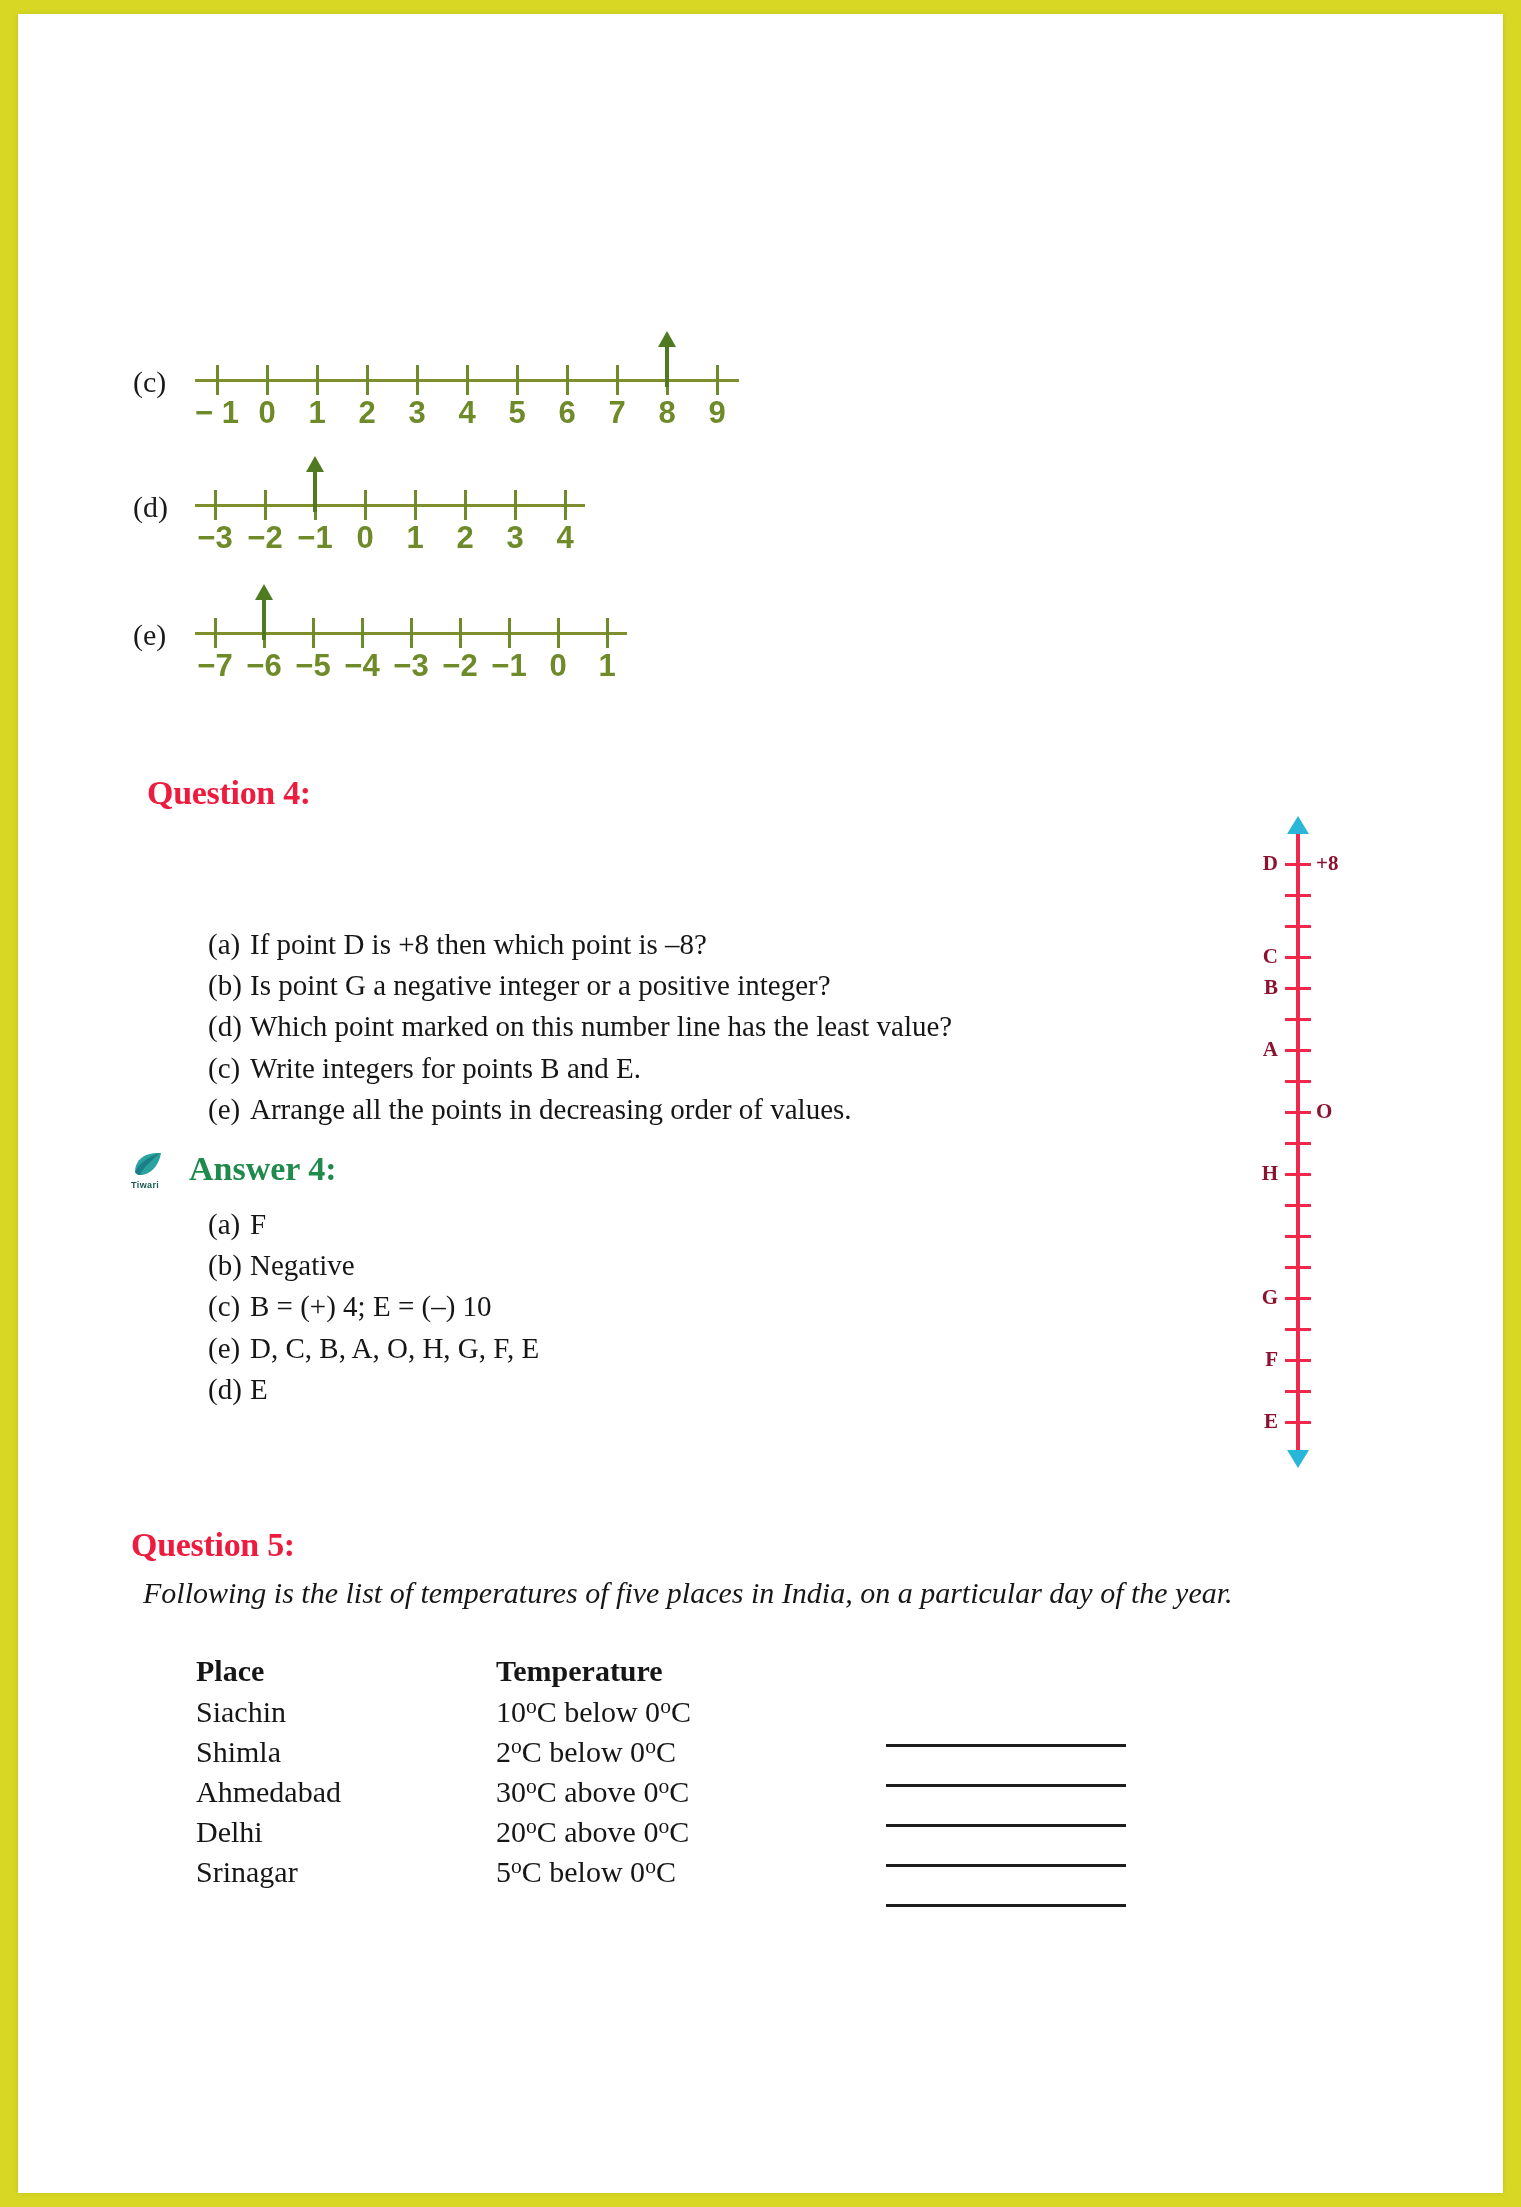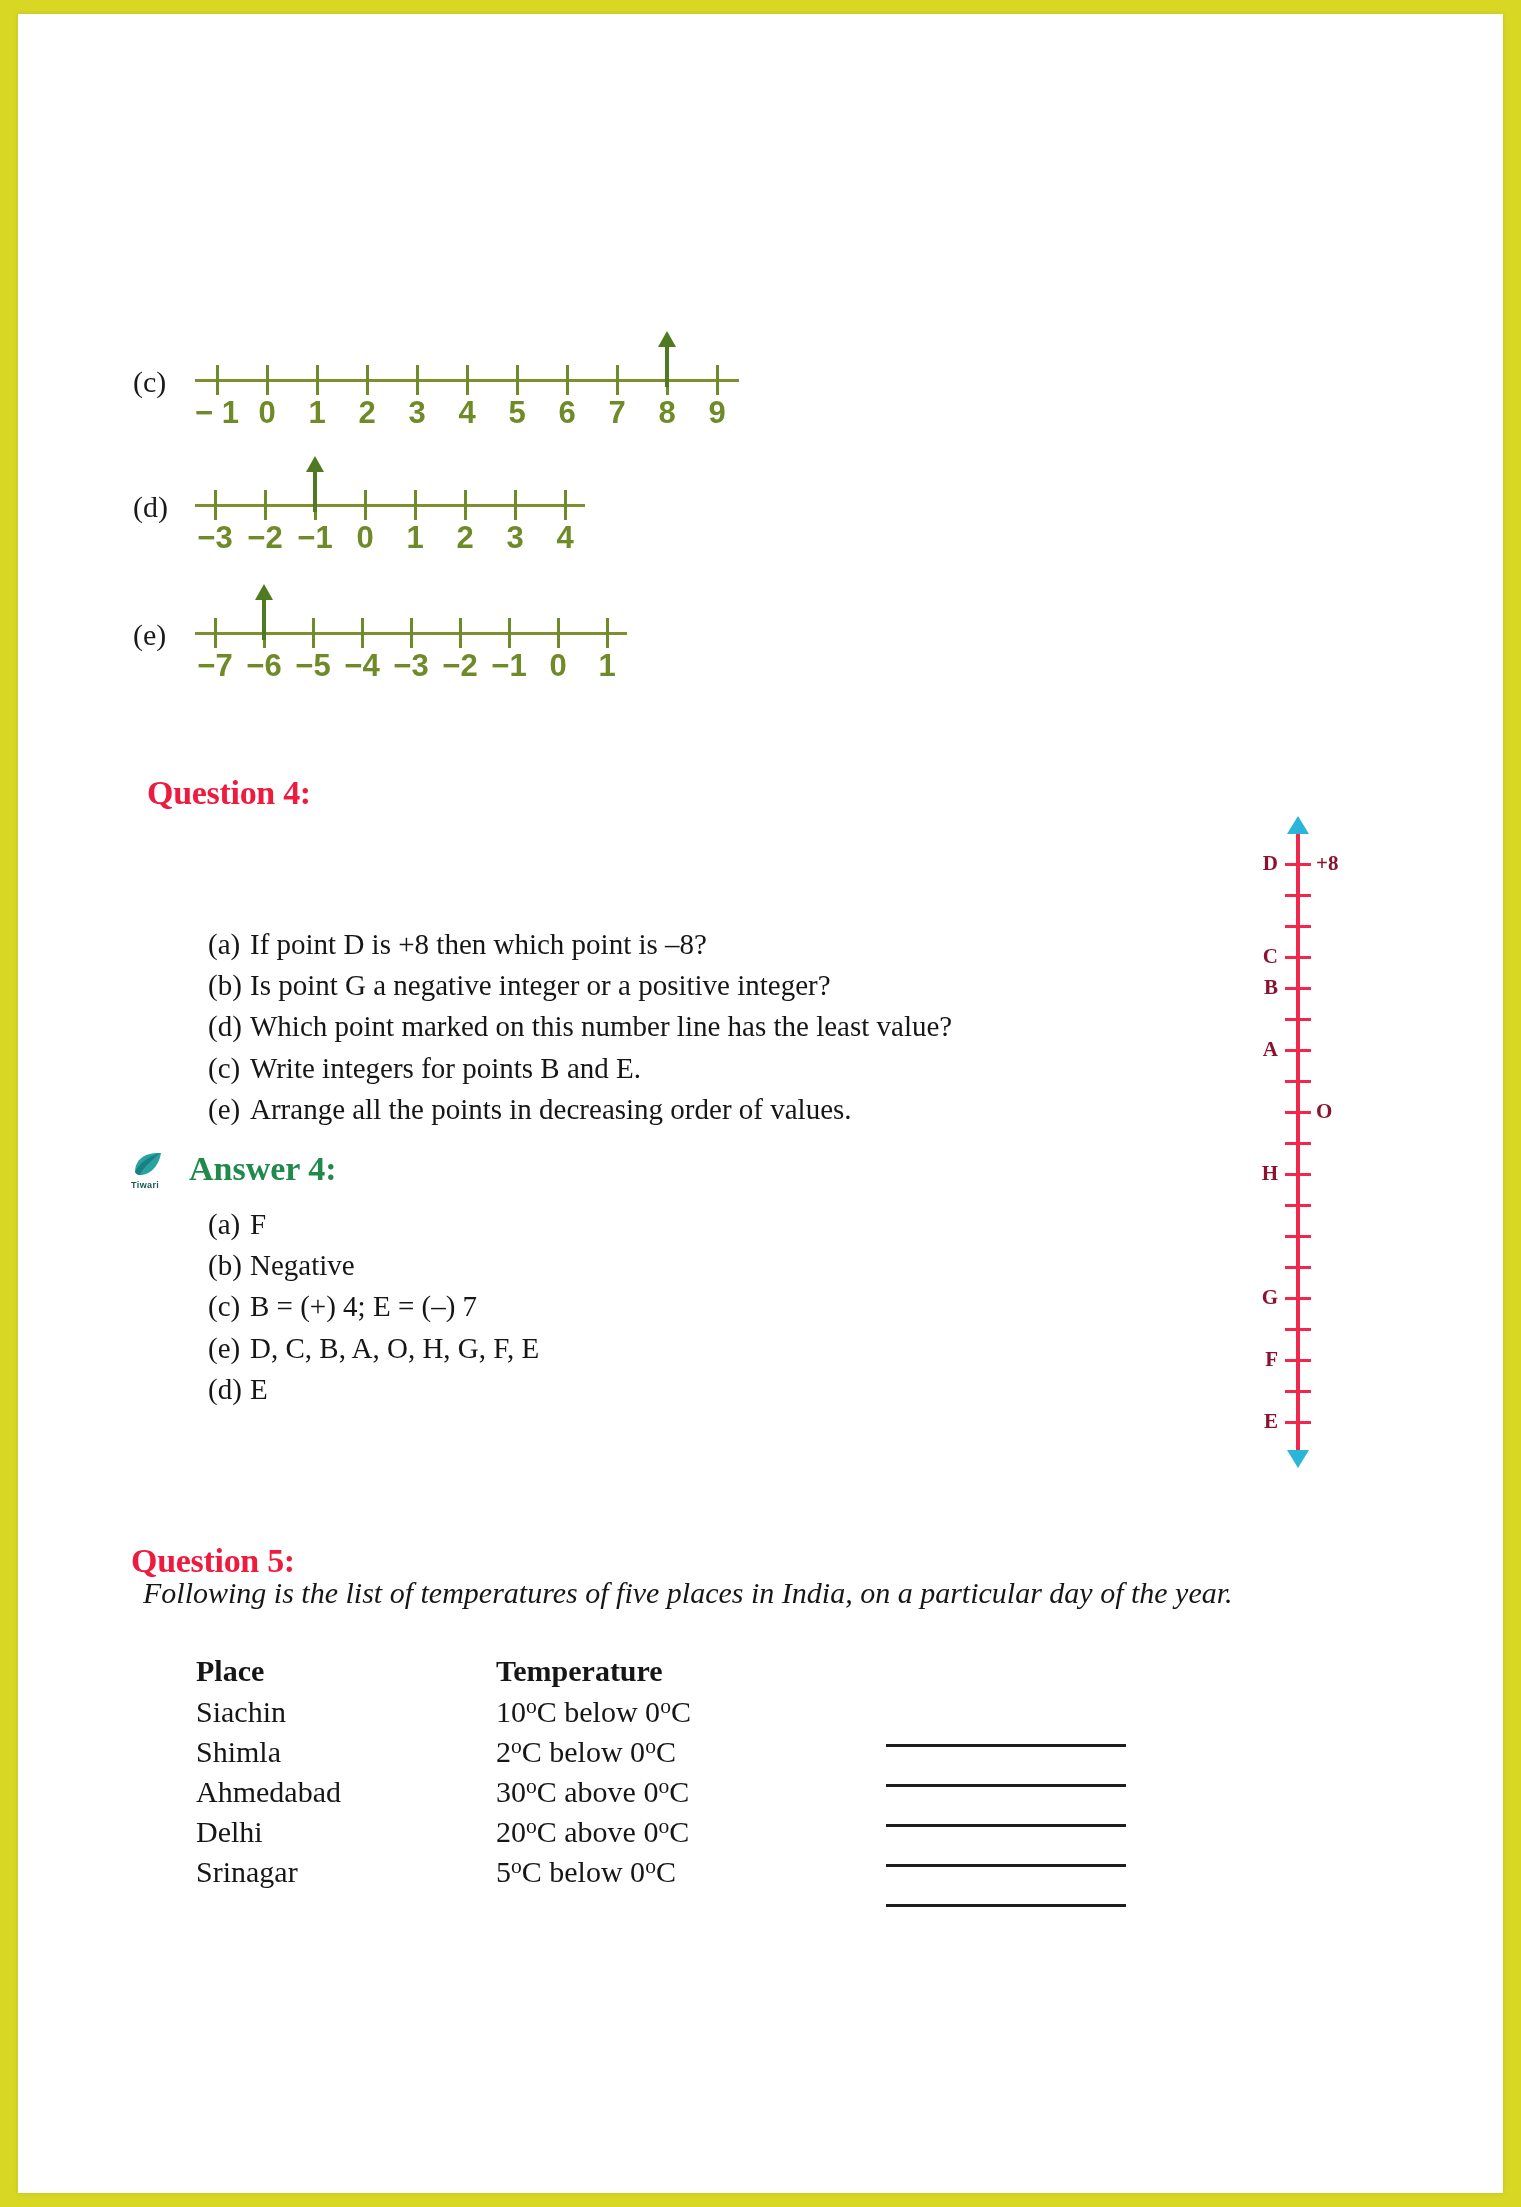--- a/index.html
+++ b/index.html
@@ -328,21 +328,21 @@
           <path d="M4 22 C8 14, 16 7, 29 3 C20 11, 12 18, 9 25 C7 25, 5 24, 4 22 Z" fill="#1d7f86"></path>
         </svg>
         <span class="leaf-txt">Tiwari</span>
       </div>
       <div class="a-title">Answer 4:</div>
     </div>
 
     <div class="q-list" id="a4list" style="left:190px; top:1190px;">
         <div class="li"><span class="li-tag">(a)</span><span>F</span></div>
         <div class="li"><span class="li-tag">(b)</span><span>Negative</span></div>
-        <div class="li"><span class="li-tag">(c)</span><span>B = (+) 4; E = (–) 7</span></div>
+        <div class="li"><span class="li-tag">(c)</span><span>B = (+) 4; E = (–) 10</span></div>
         <div class="li"><span class="li-tag">(e)</span><span>D, C, B, A, O, H, G, F, E</span></div>
         <div class="li"><span class="li-tag">(d)</span><span>E</span></div>
       </div>
 
     <div class="vline-box" id="vline" style="left:1225px; top:818px; width:110px; height:620px;">
       <div class="vline-axis" style="top:0; bottom:0;"></div>
       <div class="vline-head-up"></div>
       <div class="vline-head-dn"></div>
     <div class="vline-tick" style="top: 31px;"></div>
         <div class="vline-tick" style="top: 62px;"></div>
@@ -368,21 +368,21 @@
         <div class="vline-ptlabel" style="top: 155px;">B</div>
         <div class="vline-ptlabel" style="top: 217px;">A</div>
         <div class="vline-rlabel" style="top: 279px;">O</div>
         <div class="vline-ptlabel" style="top: 341px;">H</div>
         <div class="vline-ptlabel" style="top: 465px;">G</div>
         <div class="vline-ptlabel" style="top: 527px;">F</div>
         <div class="vline-ptlabel" style="top: 589px;">E</div>
         <div class="vline-rlabel" style="top: 31px;">+8</div>
       </div>
 
-    <div class="q-head" style="left:113px; top:1512px;margin-top:16px;">Question 5:</div>
+    <div class="q-head" style="left:113px; top:1512px;">Question 5:</div>
 
     <div class="q-body" style="left:125px; top:1558px; width:1180px;font-style:italic;">Following is the list of temperatures of five places in India, on a particular day of the year.</div>
 
     <div class="t5" id="t5" style="left:178px; top:1640px;">
         <div class="trow hdr">
           <div class="c-place">Place</div>
           <div class="c-temp">Temperature</div>
           <div class="c-blank"></div>
         </div>
         <div class="trow">

